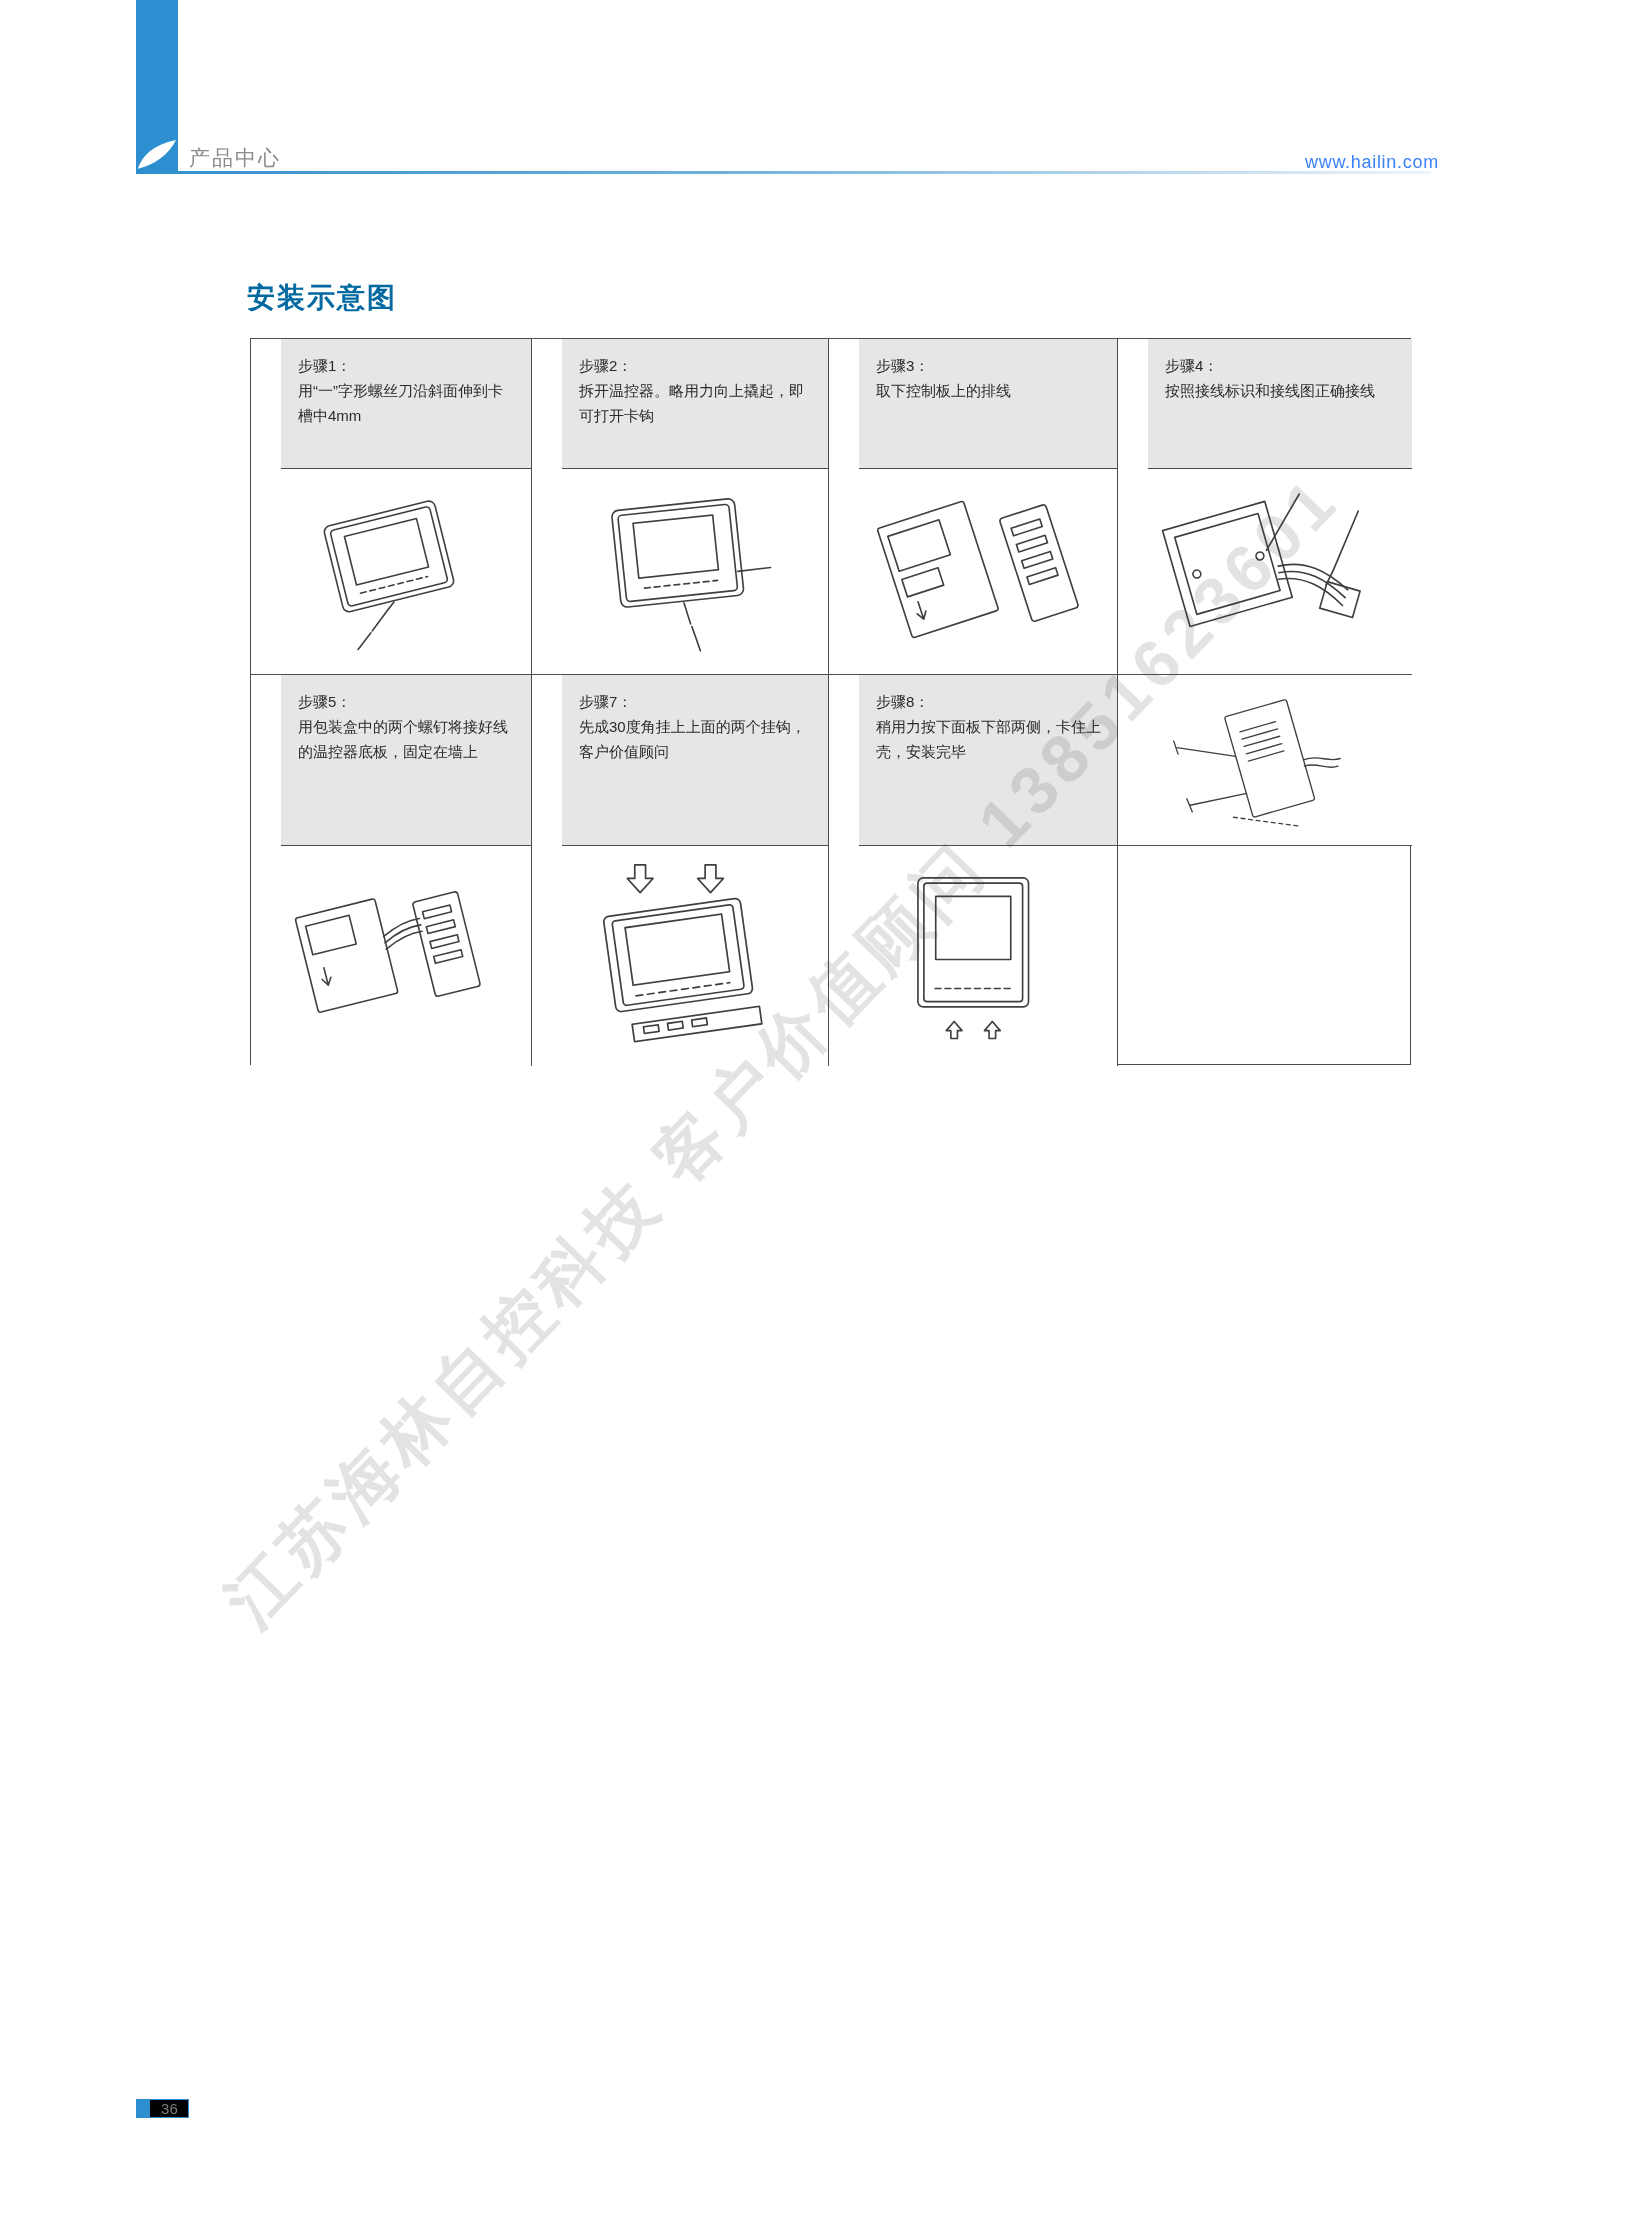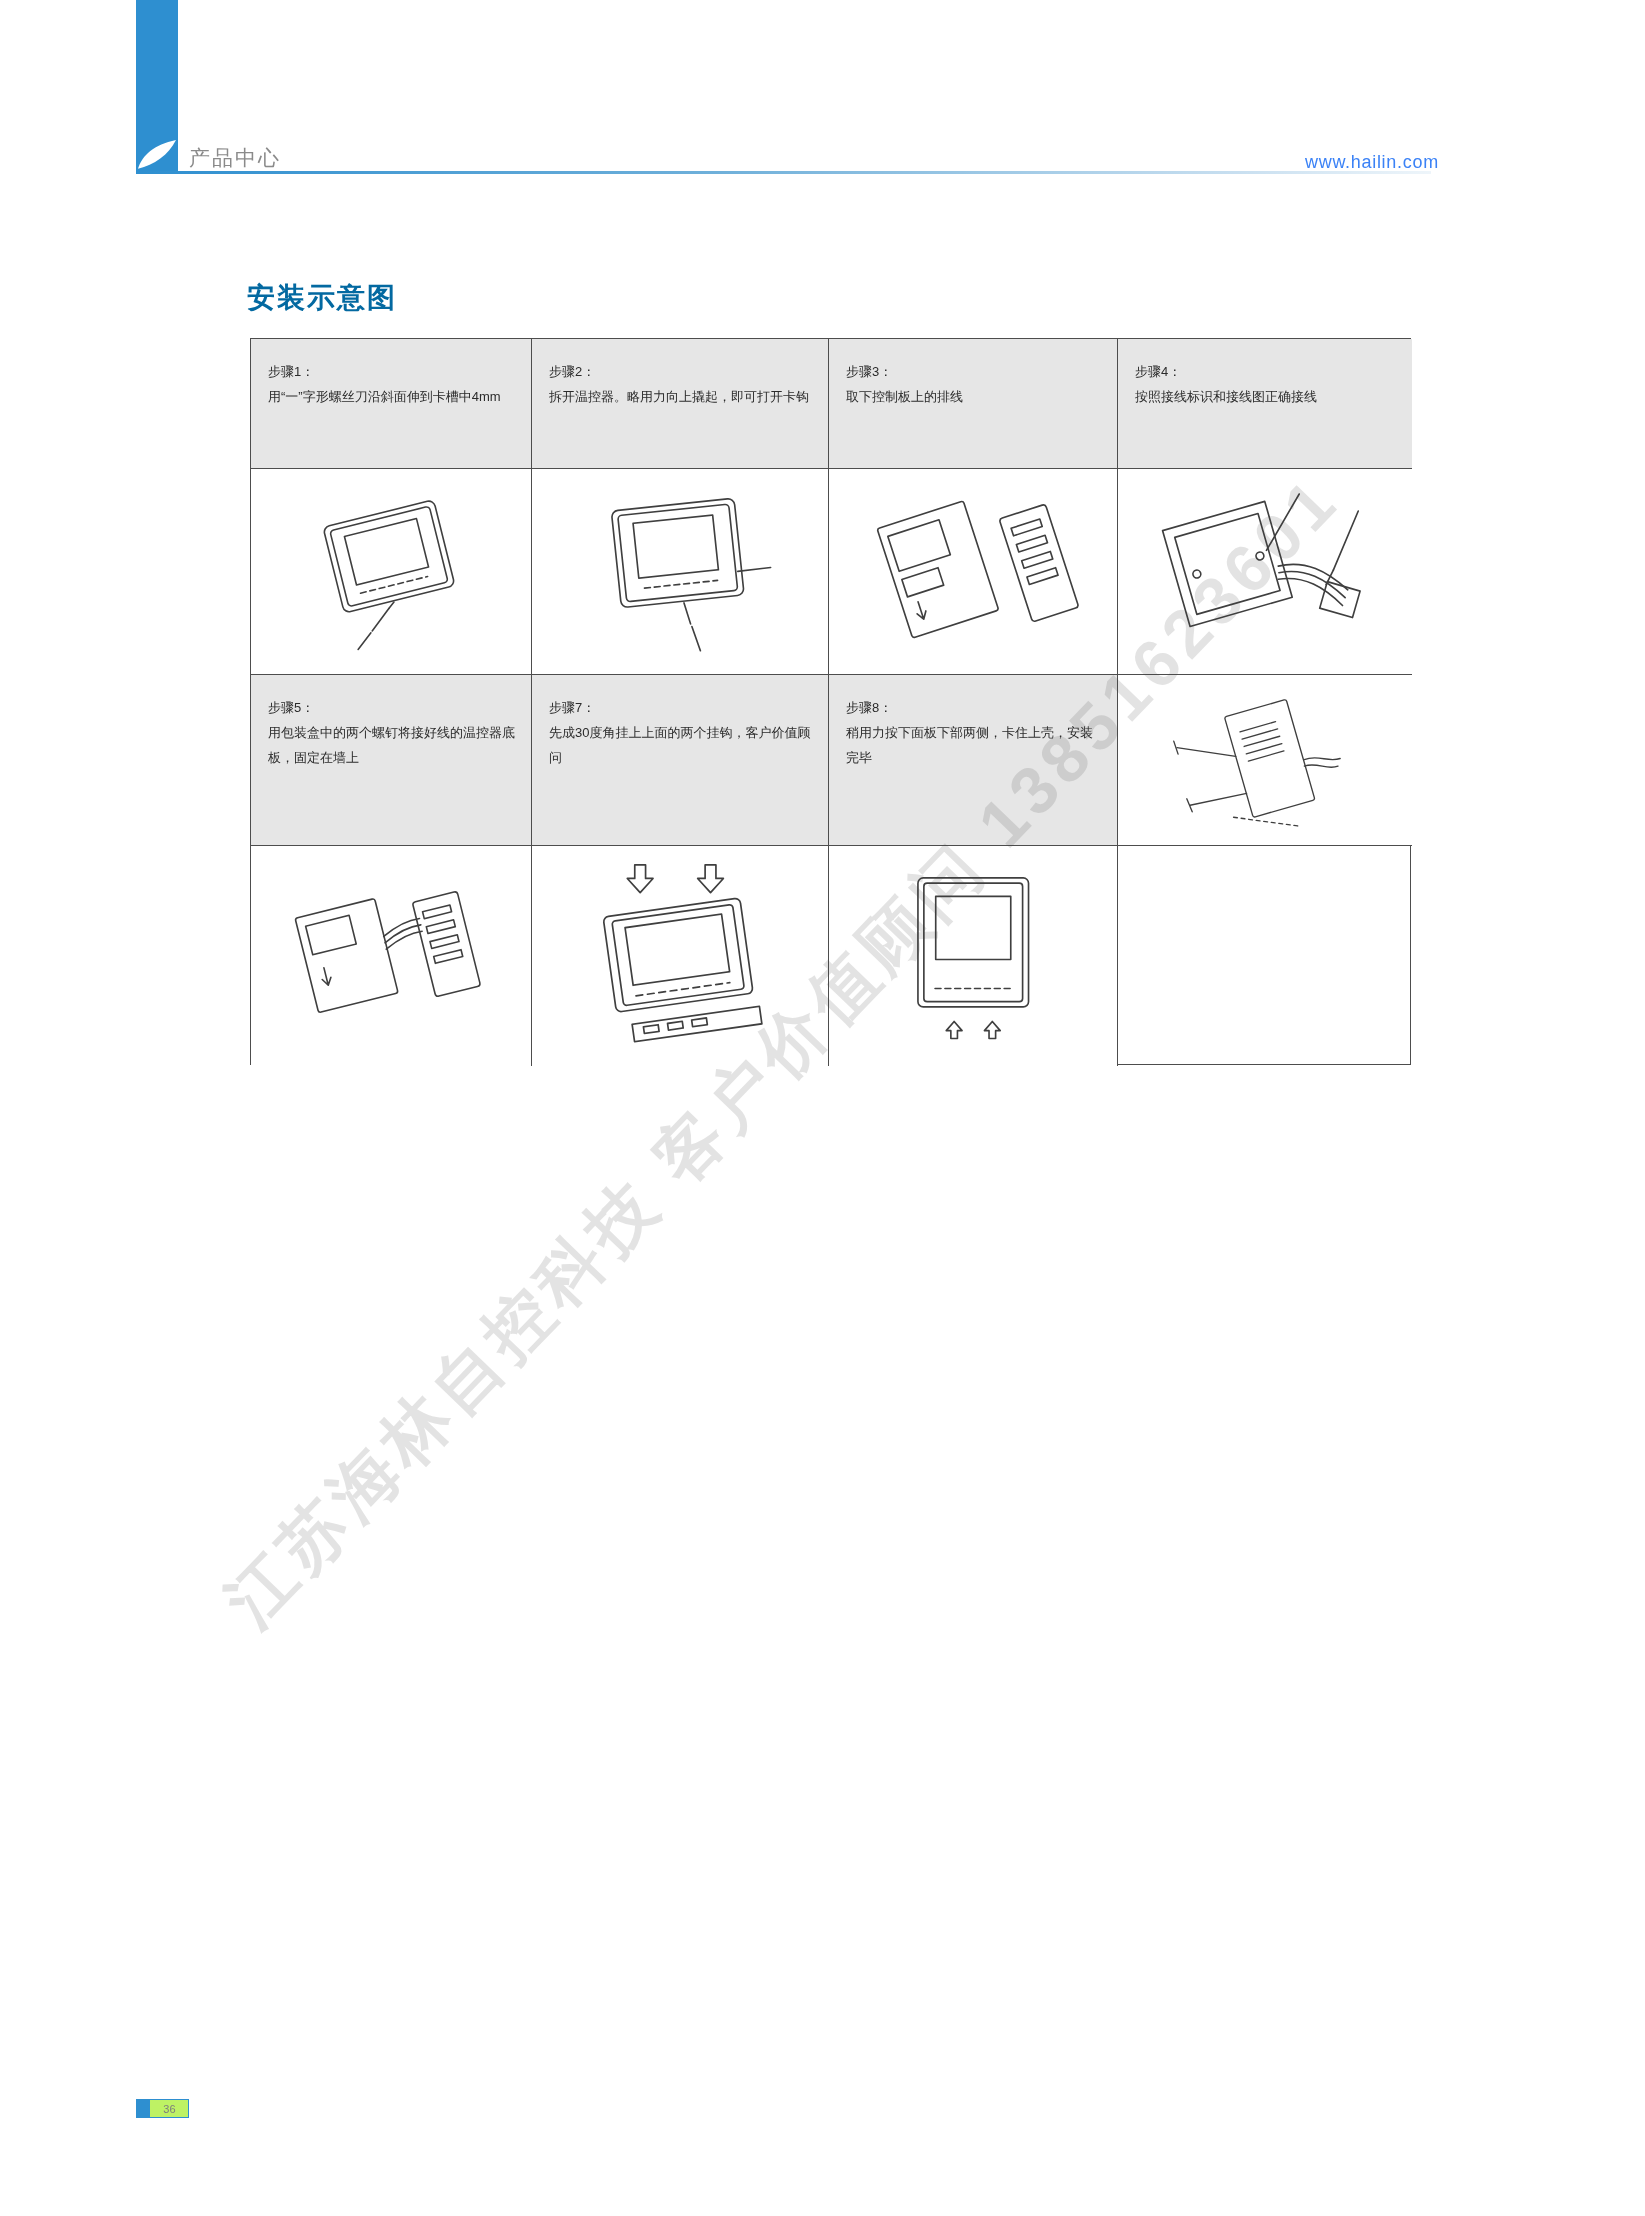--- a/index.html
+++ b/index.html
@@ -49,22 +49,22 @@
     grid-template-columns:281px 297px 289px 294px;
     grid-template-rows:130px 206px 171px 220px;
     border:1.3px solid #4d4d4d;
     background:#ffffff;
   }
   .cell { border-right:1.3px solid #4d4d4d; border-bottom:1.3px solid #4d4d4d; overflow:hidden; }
   .cell:nth-child(4n) { border-right:none; }
   .cell:nth-child(n+13) { border-bottom:none; }
   .text-cell {
     background:#e6e6e6;
-    padding:20px 16px 0 17px;
-    font-size:13px; line-height:25px; color:#2b2b2b;
+    padding:14px 16px 0 17px;
+    font-size:15px; line-height:25px; color:#2b2b2b;margin-left:30px;
   }
   .image-cell {
     background:#ffffff;
     display:flex; align-items:center; justify-content:center;
   }
   .image-cell svg { width:96%; height:96%; }
 
   
   .watermark {
     position:absolute; left:783px; top:1051px;
@@ -73,23 +73,23 @@
     letter-spacing:6.7px; white-space:nowrap;
     color:rgba(70,70,70,0.15);
     z-index:10; pointer-events:none;
   }
 
   
   .page-badge { position:absolute; left:136px; top:2099px; width:54px; height:19px; }
   .badge-blue { position:absolute; left:0; top:0; width:13.4px; height:19px; background:#2e8fd0; }
   .badge-box {
     position:absolute; left:13.4px; top:0; width:40px; height:19px;
-    border:1.3px solid #2e8fd0; background:#bef264;
+    border:1.3px solid #2e8fd0; background:#000000;
     display:flex; align-items:center; justify-content:center;
-    font-size:11px; color:#7d7d7d;
+    font-size:15px; color:#7d7d7d;
   }
 
   
   .illu g, .illu path, .illu rect, .illu line, .illu circle {
     fill:none; stroke:#3f3f3f; stroke-width:2.5;
     stroke-linecap:round; stroke-linejoin:round;
   }
 </style>
 </head>
 <body>

